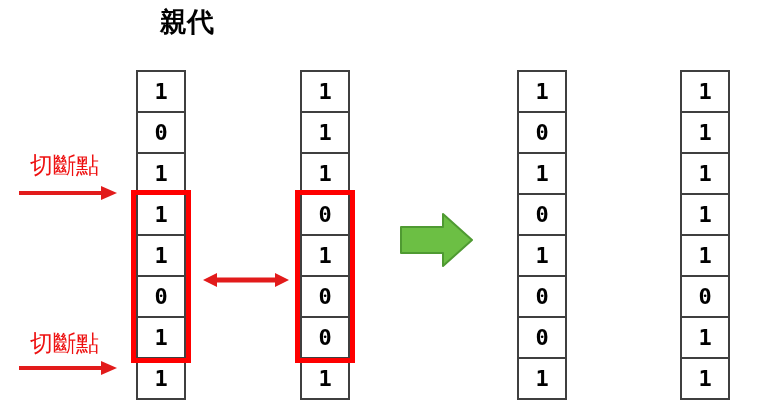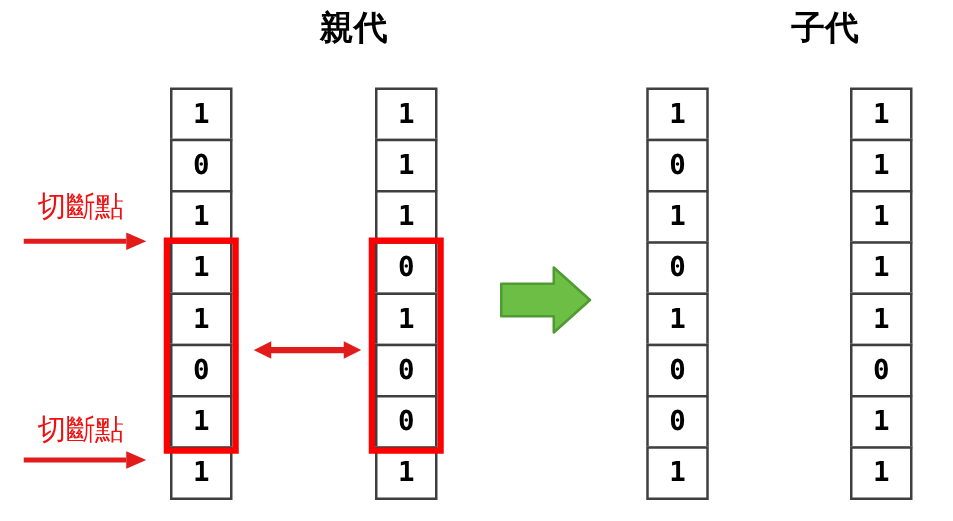--- a/index.html
+++ b/index.html
@@ -1,21 +1,21 @@
 <!DOCTYPE html>
 <html><head>
 <meta charset="utf-8">
 <style>
   html,body { margin:0; padding:0; background:#fff; }
   .canvas {
     position:relative; width:762px; height:417px; background:#ffffff;
     font-family:"Liberation Sans", sans-serif; overflow:hidden;
   }
   .title {
-    position:absolute; top:4px; width:150px; text-align:right;
+    position:absolute; top:4px; width:150px; text-align:left;
     font-size:27px; font-weight:700; color:#000;
   }
   .title-parents  { left:160px; }
   .title-offspring{ left:537px; }
 
   .chromosome { position:absolute; top:70px; width:50px; }
   .cell {
     box-sizing:border-box; width:50px; height:43px; margin-top:-2px;
     border:2px solid #3F3F3F; background:#fff;
     display:flex; align-items:center; justify-content:center;
@@ -47,21 +47,20 @@
   .cut-arrow-bottom { left:18px; top:360px; }
   .swap-arrow  { left:202px; top:270px; }
   .green-arrow { left:399px; top:211px; }
 </style>
 </head>
 <body>
 
 <div class="canvas">
 
   <div class="title title-parents">親代</div>
-  <div class="title title-offspring">子代</div>
 
   <div class="chromosome col-p1">
     <div class="cell">1</div>
     <div class="cell">0</div>
     <div class="cell">1</div>
     <div class="cell">1</div>
     <div class="cell">1</div>
     <div class="cell">0</div>
     <div class="cell">1</div>
     <div class="cell">1</div>

